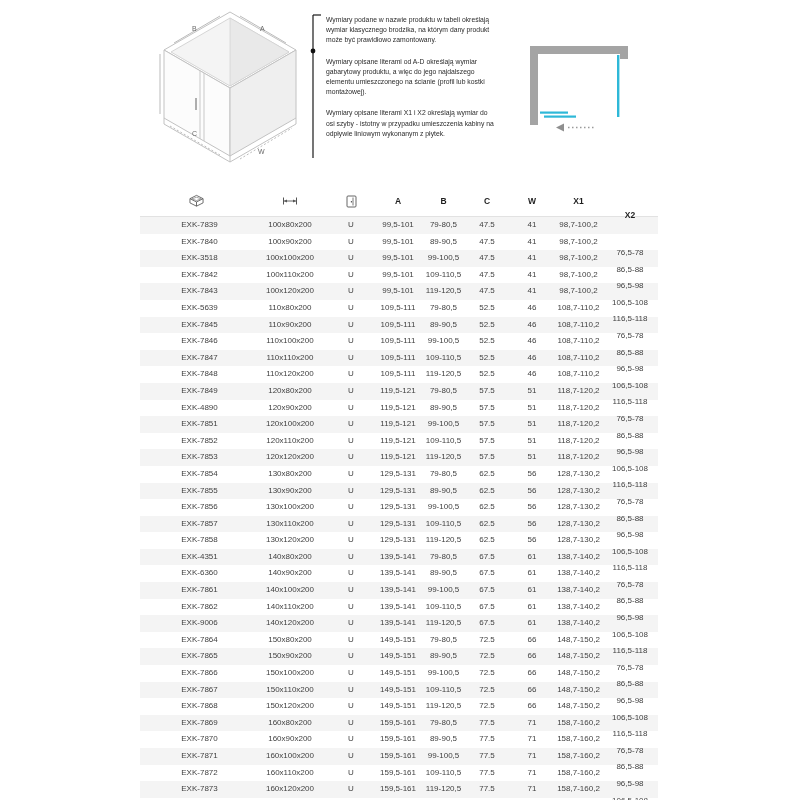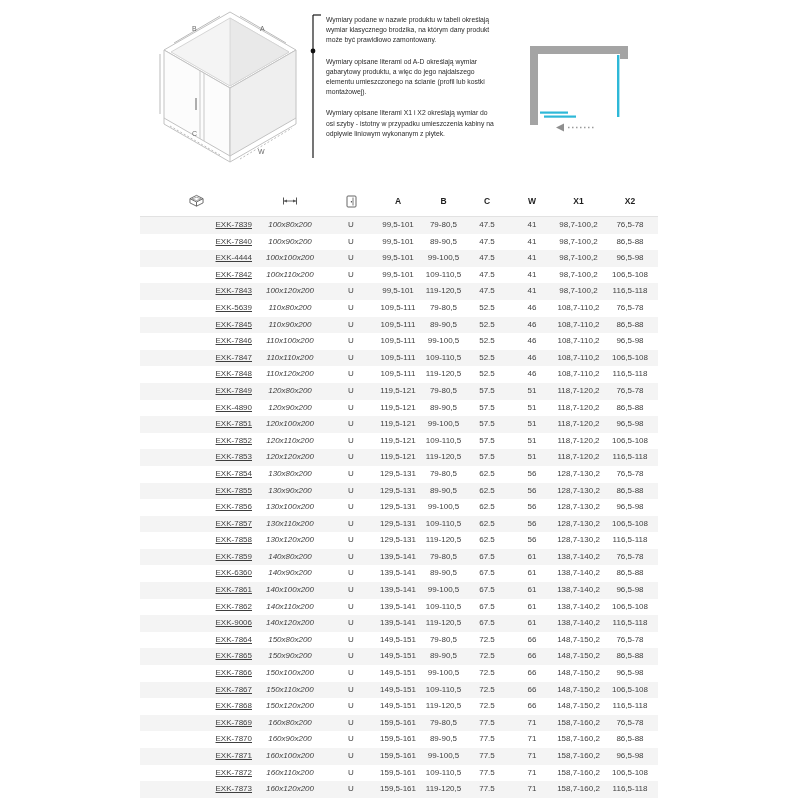--- a/index.html
+++ b/index.html
@@ -20,29 +20,29 @@
   .thead{display:flex;align-items:center;height:30px;border-bottom:1px solid #e2e2e2;}
   .thead .hcell{display:flex;align-items:center;justify-content:center;
                 font-size:8.5px;font-weight:bold;color:#1e1e1e;}
   .tbody{}
   .trow{display:flex;height:16.6px;}
   .trow:nth-child(odd){background:#f4f4f4;}
   .cell{font-size:8px;line-height:16.6px;height:16.6px;text-align:center;
         color:#3f3f3f;white-space:nowrap;overflow:hidden;}
 
   
-  .c-code{width:112px;text-align:right;padding-left:7px;box-sizing:border-box;text-decoration:underline;}
-  .c-size{width:76px;font-style:italic;}
+  .c-code{width:112px;text-align:center;padding-left:7px;box-sizing:border-box;}
+  .c-size{width:76px;}
   .c-type{width:46px;}
   .c-a{width:48px;}
   .c-b{width:43px;}
   .c-c{width:44px;}
   .c-w{width:46px;}
   .c-x1{width:47px;}
-  .c-x2{width:56px;}
+  .c-x2{width:56px;margin-top:28px;}
   .hcell.c-code{justify-content:center;padding-left:0;}
 </style>
 </head>
 <body>
 
 <div class="top-section">
 
   <div class="iso-wrap">
     <svg width="148" height="162" viewBox="0 0 148 162">
 
@@ -153,21 +153,21 @@
         <div class="cell c-size">100x90x200</div>
         <div class="cell c-type">U</div>
         <div class="cell c-a">99,5-101</div>
         <div class="cell c-b">89-90,5</div>
         <div class="cell c-c">47.5</div>
         <div class="cell c-w">41</div>
         <div class="cell c-x1">98,7-100,2</div>
         <div class="cell c-x2">86,5-88</div>
       </div>
       <div class="trow">
-        <div class="cell c-code">EXK-4444</div>
+        <div class="cell c-code">EXK-3518</div>
         <div class="cell c-size">100x100x200</div>
         <div class="cell c-type">U</div>
         <div class="cell c-a">99,5-101</div>
         <div class="cell c-b">99-100,5</div>
         <div class="cell c-c">47.5</div>
         <div class="cell c-w">41</div>
         <div class="cell c-x1">98,7-100,2</div>
         <div class="cell c-x2">96,5-98</div>
       </div>
       <div class="trow">
@@ -351,21 +351,21 @@
         <div class="cell c-size">130x120x200</div>
         <div class="cell c-type">U</div>
         <div class="cell c-a">129,5-131</div>
         <div class="cell c-b">119-120,5</div>
         <div class="cell c-c">62.5</div>
         <div class="cell c-w">56</div>
         <div class="cell c-x1">128,7-130,2</div>
         <div class="cell c-x2">116,5-118</div>
       </div>
       <div class="trow">
-        <div class="cell c-code">EXK-7859</div>
+        <div class="cell c-code">EXK-4351</div>
         <div class="cell c-size">140x80x200</div>
         <div class="cell c-type">U</div>
         <div class="cell c-a">139,5-141</div>
         <div class="cell c-b">79-80,5</div>
         <div class="cell c-c">67.5</div>
         <div class="cell c-w">61</div>
         <div class="cell c-x1">138,7-140,2</div>
         <div class="cell c-x2">76,5-78</div>
       </div>
       <div class="trow">

